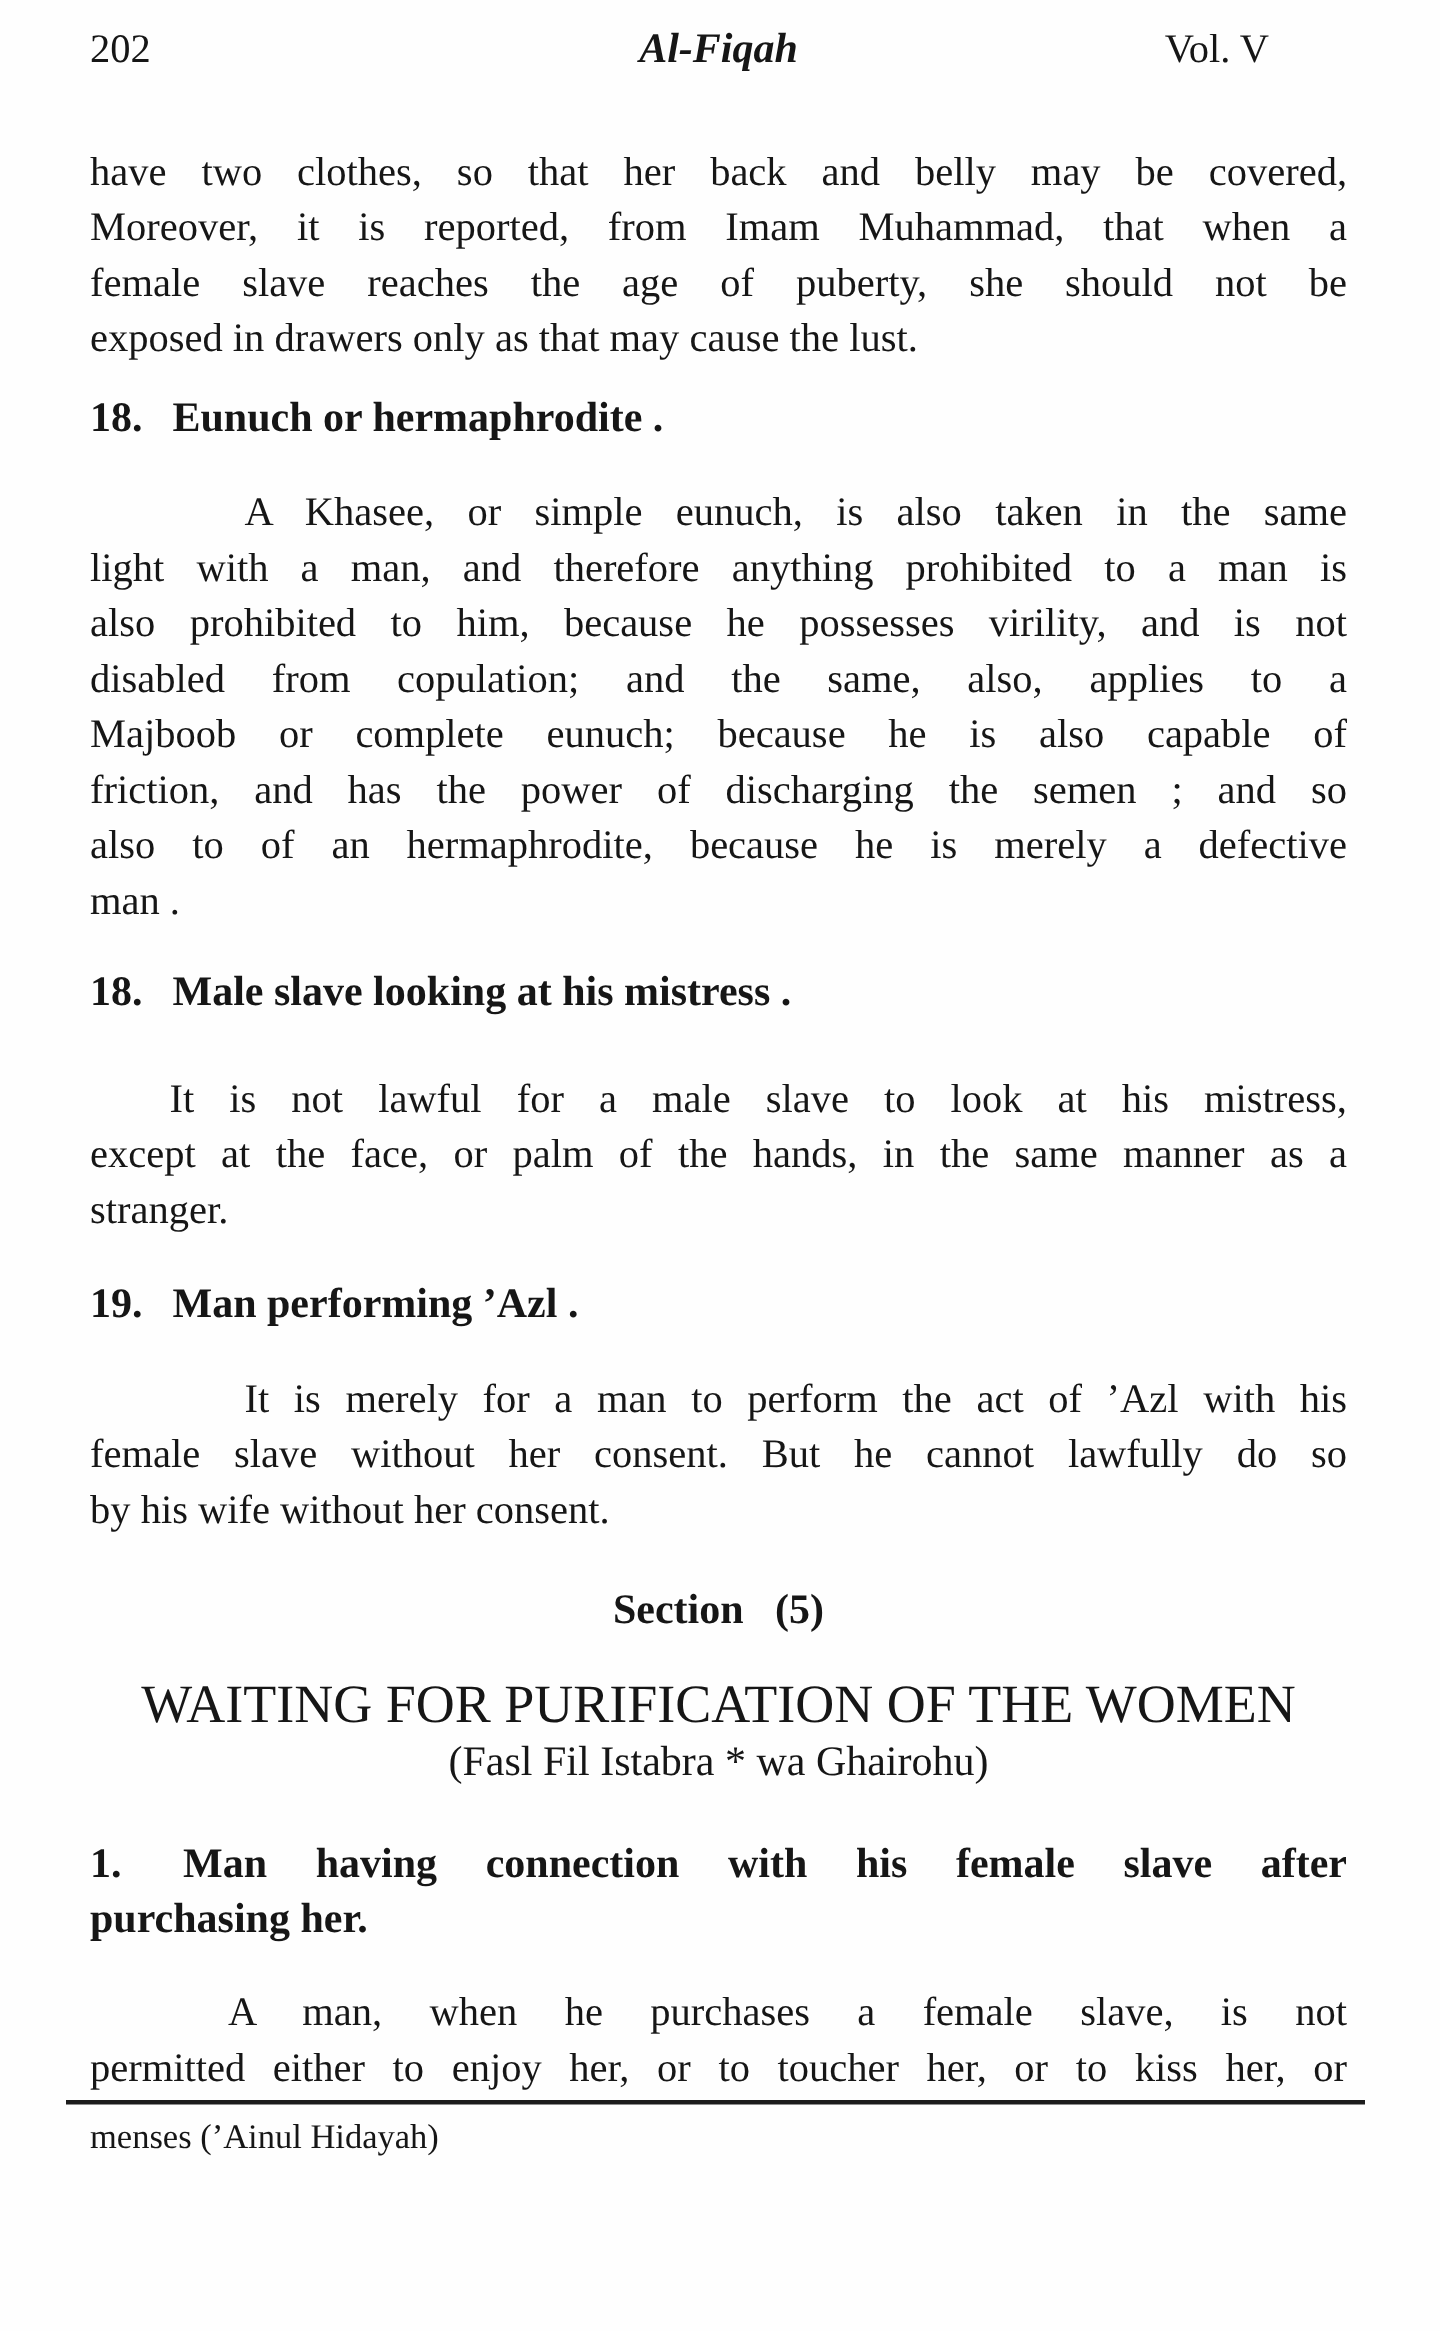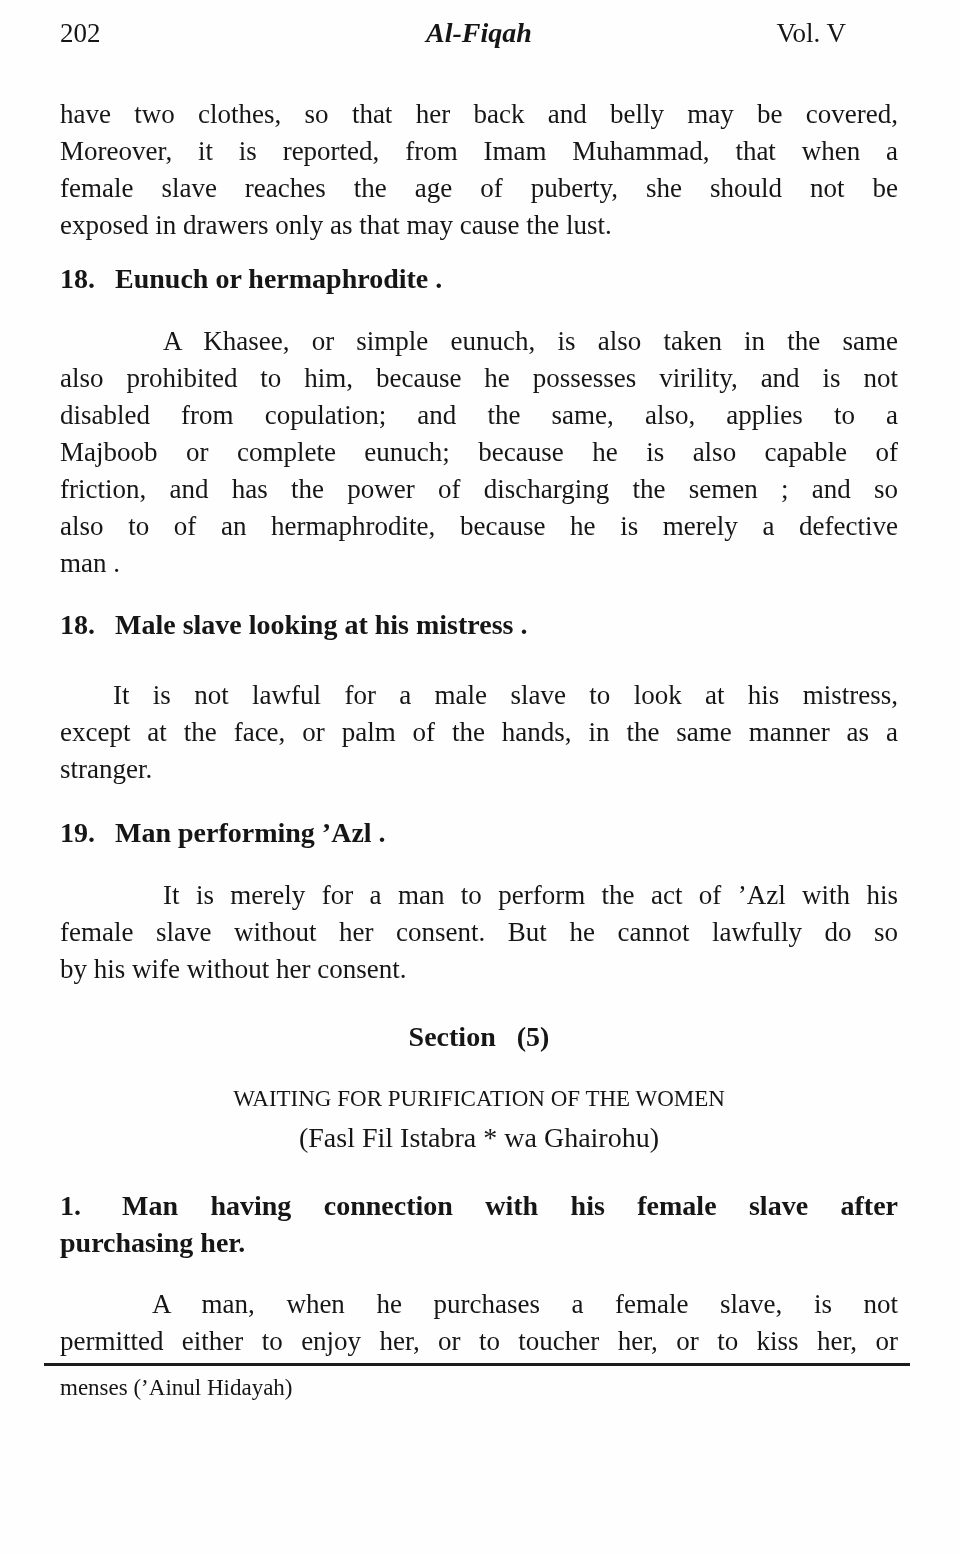--- a/index.html
+++ b/index.html
@@ -73,21 +73,21 @@
     font-weight: bold;
     font-size: 28px;
     line-height: 38px;
   }
   .center { text-align: center; }
   .section-title {
     font-weight: bold;
     font-size: 28px;
   }
   .chapter-title {
-    font-size: 23px;
+    font-size: 36px;
     line-height: 40px;
   }
   .chapter-subtitle {
     font-size: 28px;
     line-height: 38px;
   }
   .rule {
     margin-top: 3px;
     margin-left: -16px;
     width: calc(100% + 28px);
@@ -117,20 +117,21 @@
     <div class="ln">exposed in drawers only as that may cause the lust.</div>
   </div>
 
   <div class="heading mt-h18a">
     <span class="hnum">18.</span>
     <span class="hlabel">Eunuch or hermaphrodite .</span>
   </div>
 
   <div class="para mt-para2">
     <div class="ln jl ind103">A Khasee, or simple eunuch, is also taken in the same</div>
+    <div class="ln jl">light with a man, and therefore anything prohibited to a man is</div>
     <div class="ln jl">also prohibited to him, because he possesses virility, and is not</div>
     <div class="ln jl">disabled from copulation; and the same, also, applies to a</div>
     <div class="ln jl">Majboob or complete eunuch; because he is also capable of</div>
     <div class="ln jl">friction, and has the power of discharging the semen ; and so</div>
     <div class="ln jl">also to of an hermaphrodite, because he is merely a defective</div>
     <div class="ln">man .</div>
   </div>
 
   <div class="heading mt-h18b">
     <span class="hnum">18.</span>

